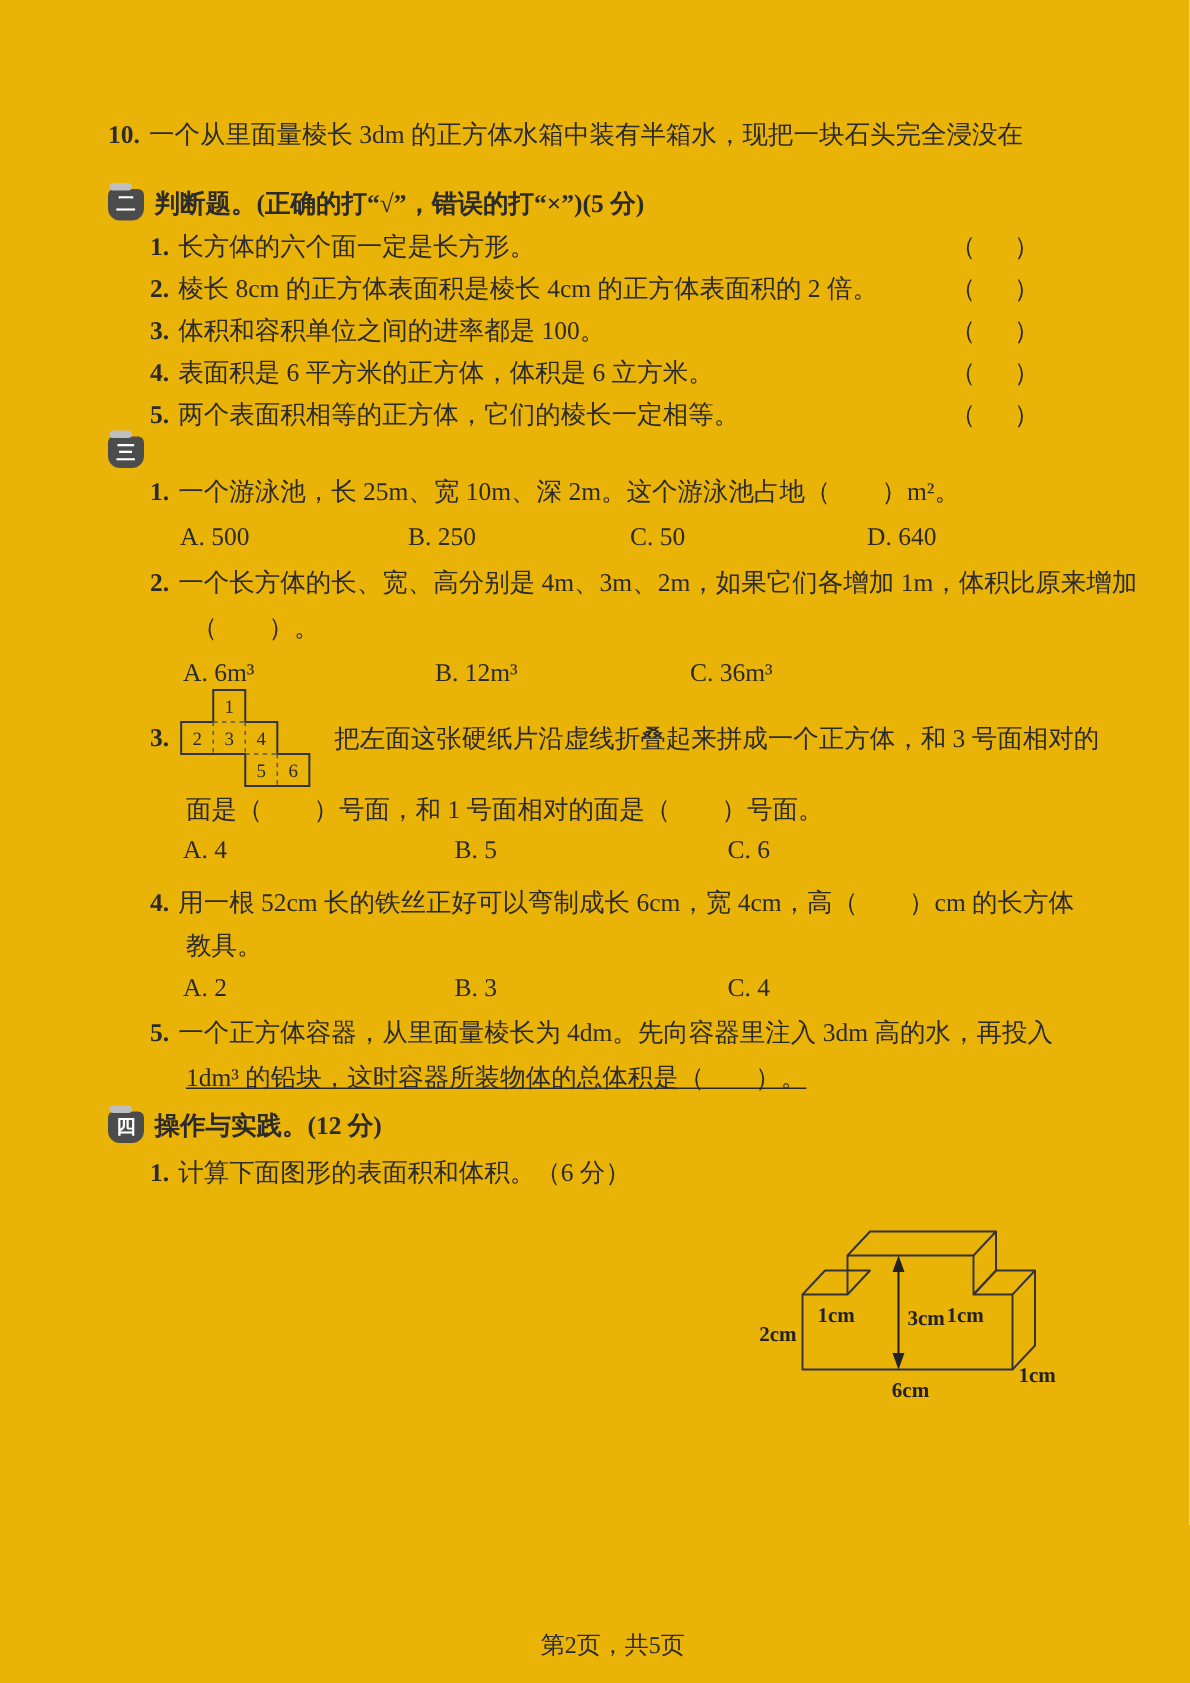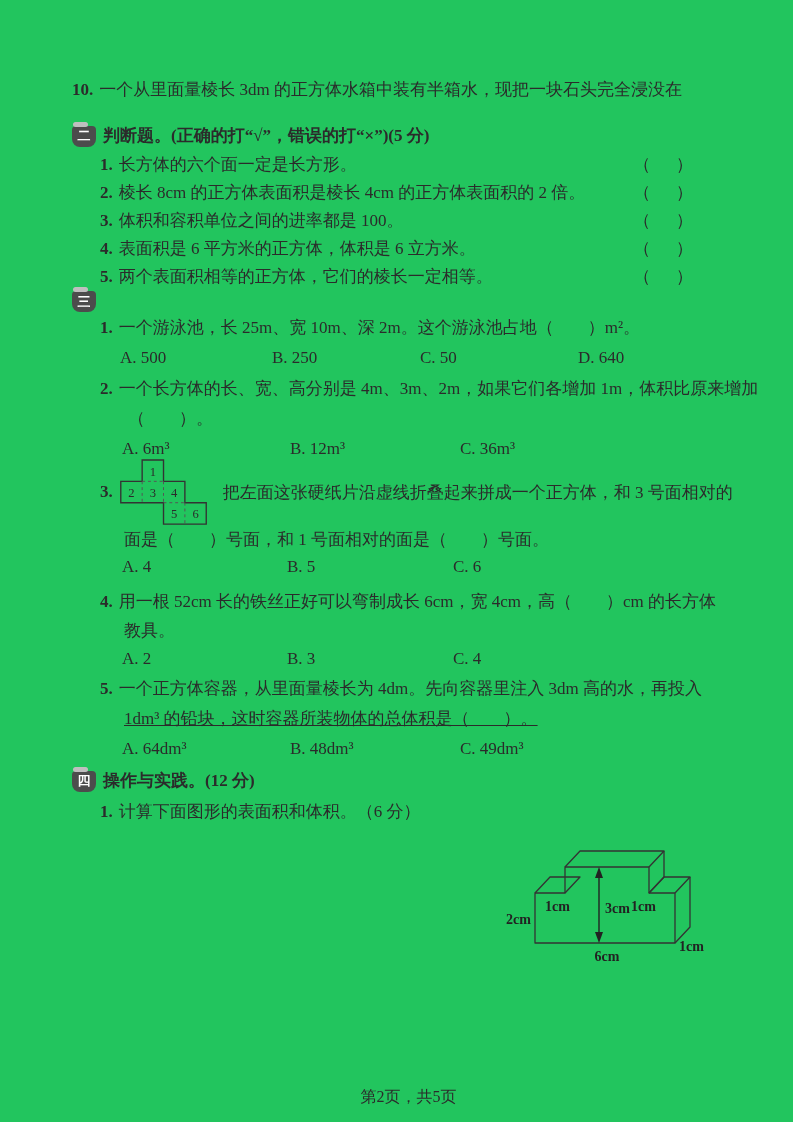--- a/index.html
+++ b/index.html
@@ -1,20 +1,20 @@
 <!DOCTYPE html>
 <html><head>
 <meta charset="utf-8">
 <style>
   html,body{margin:0;padding:0;background:#e8e8e8;}
   .page{
     position:relative;
     width:793px;height:1122px;
     margin:0 auto;
-    background:#22c55e;
+    background:#eab308;
     font-family:"Liberation Serif","DejaVu Serif",serif;
     color:#2b2b2b;
     font-size:17px;
     box-sizing:border-box;
     padding:74px 86px 0 72px;
     overflow:hidden;
   }
   .line{line-height:31px;white-space:nowrap;}
   .num{font-weight:bold;margin-right:6px;}
   .indent1{padding-left:28px;}   
@@ -36,21 +36,21 @@
     width:15px;height:5px;background:#bfbfbf;border-radius:3px;
   }
 
   
   .judge-row{display:flex;justify-content:space-between;line-height:28px;padding-left:28px;padding-right:14px;text-align:right;}
   .judge-text{white-space:nowrap;}
 
   
   .opts4{display:grid;grid-template-columns:152px 148px 158px auto;margin-left:48px;line-height:30px;}
   .opts3{display:grid;grid-template-columns:168px 170px auto;margin-left:50px;line-height:30px;}
-  .opts3b{display:grid;grid-template-columns:165px 166px auto;margin-left:50px;line-height:26px;}
+  .opts3b{display:grid;grid-template-columns:165px 166px auto;margin-left:50px;line-height:26px;gap:16px;}
 
   
   .q3-top{display:flex;align-items:center;margin-top:-6px;height:68px;padding-left:28px;}
   .q3-top .num{align-self:center;}
   .net-svg{margin:0 14px 0 0;flex:0 0 auto;}
   .net-svg text{font-size:13px;fill:#2b2b2b;}
 
   
   .figure-wrap{margin-left:423px;margin-top:-6px;width:240px;}
   .fig-svg text{font-size:14px;fill:#222;font-weight:bold;}
@@ -145,25 +145,20 @@
   <div class="line indent1" style="margin-top:6px;"><span class="num">4.</span><span class="keep-space">用一根 52cm 长的铁丝正好可以弯制成长 6cm，宽 4cm，高（        ）cm 的长方体</span></div>
   <div class="line" style="line-height:28px;padding-left:52px;">教具。</div>
   <div class="opts3b" style="line-height:28px;">
     <span>A. 2</span>
     <span>B. 3</span>
     <span>C. 4</span>
   </div>
 
   <div class="line indent1"><span class="num">5.</span><span class="keep-space">一个正方体容器，从里面量棱长为 4dm。先向容器里注入 3dm 高的水，再投入</span></div>
   <div class="line keep-space" style="line-height:30px;padding-left:52px;text-decoration:underline;">1dm³ 的铅块，这时容器所装物体的总体积是（        ）。</div>
-  <div class="opts3">
-    <span>A. 64dm³</span>
-    <span>B. 48dm³</span>
-    <span>C. 49dm³</span>
-  </div>
 
   <div class="sec-header" style="margin-top:2px;">
     <span class="badge">四</span>
     <span>操作与实践。(12 分)</span>
   </div>
   <div class="line indent1"><span class="num">1.</span><span class="keep-space">计算下面图形的表面积和体积。（6 分）</span></div>
 
   <div class="figure-wrap">
     <svg class="fig-svg" width="235" height="150" viewBox="0 0 235 150">
       <g fill="none" stroke="#333" stroke-width="1.3" stroke-linejoin="round">

